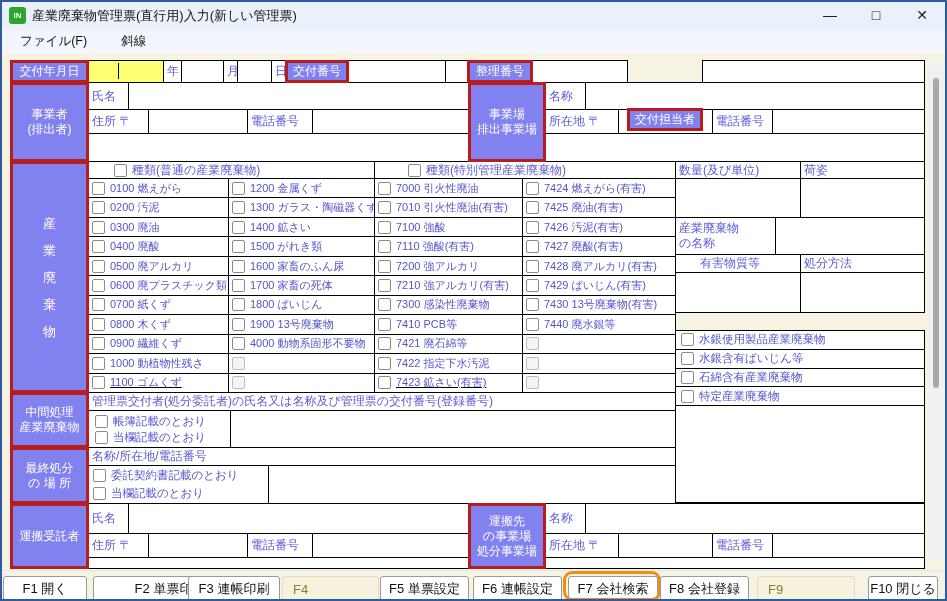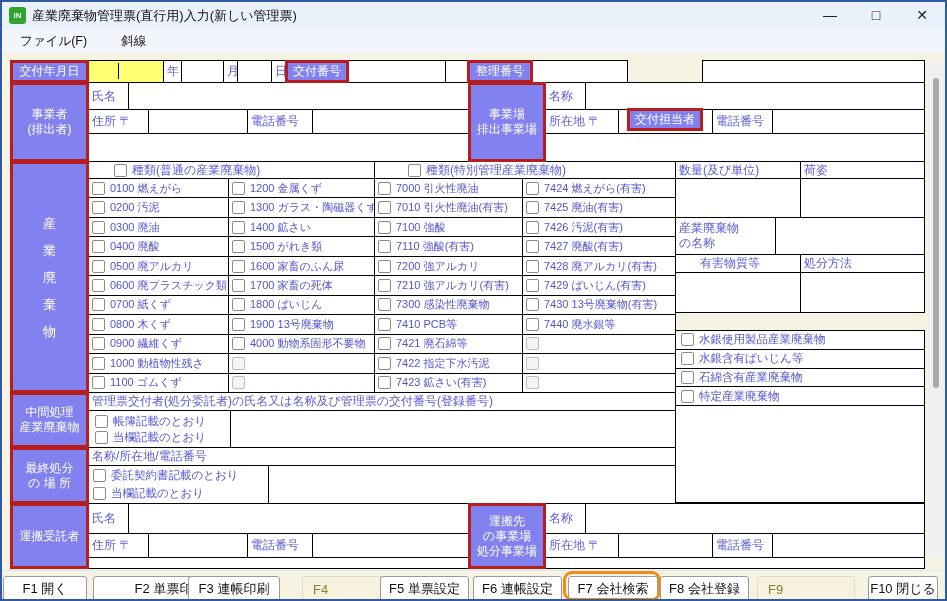--- a/index.html
+++ b/index.html
@@ -24,21 +24,21 @@
   .ibox{padding:0 2px;}
   .ylw{background:#FFFF73;}
   .vert{line-height:27px;font-size:13px;}
   
   .cb{display:inline-block;width:11px;height:11px;border:1px solid #8a8a8a;border-radius:2px;background:#fff;
       margin-right:5px;flex:0 0 auto;}
   .cbd{border-color:#bdbdbd;background:#f4f4f4;}
   
   .wcol{position:absolute;box-sizing:border-box;border:1px solid #000;background:#fff;display:flex;flex-direction:column;}
   .wrow{flex:1 1 0;display:flex;align-items:center;border-bottom:1px solid #000;padding-left:3px;min-height:0;overflow:hidden;}
-  .wrow:last-child{border-bottom:none;}
+  .wrow:last-child{border-bottom:none;text-decoration:underline;}
   .wtxt{font-size:11px;color:#5353CE;white-space:nowrap;}
   .brow{flex:1 1 0;display:flex;align-items:center;border-bottom:1px solid #000;padding-left:5px;min-height:0;overflow:hidden;}
   .brow:last-child{border-bottom:none;}
   .optrow{display:flex;align-items:center;height:50%;padding-left:4px;font-size:11.5px;color:#5353CE;white-space:nowrap;overflow:hidden;}
   
   #sbtrack{left:928px;top:62px;width:16px;height:496px;background:#F0F0F0;}
   #sbthumb{left:933px;top:78px;width:6px;height:310px;background:#A9A9A9;border-radius:3px;}
   
   #fbar{left:0;top:570px;width:947px;height:31px;background:#F7F3E2;border-top:1px solid #DCE8F8;}
   .fbtn{position:absolute;top:5px;height:24px;background:#FFFFFF;border:1px solid #9a9a9a;border-radius:3px;
@@ -371,21 +371,21 @@
   <div class="cell" style="left:712px;top:533px;width:61px;height:25px;">電話番号</div>
   <div class="cell ibox" style="left:772px;top:533px;width:153px;height:25px;"></div>
 
   <div class="abs" id="sbtrack"></div>
   <div class="abs" id="sbthumb"></div>
 
   <div class="abs" id="fbar">
       <div class="fbtn" style="left: 3px; width: 82px;">F1 開く</div>
       <div class="fbtn" style="left: 93px; width: 90px; padding-left: 31px;">F2 単票印刷</div>
       <div class="fbtn" style="left: 188px; width: 90px;">F3 連帳印刷</div>
-      <div class="fbtn fdis" style="left: 282px; width: 85px; margin-left: 20px;">F4</div>
+      <div class="fbtn fdis" style="left: 282px; width: 85px;">F4</div>
       <div class="fbtn" style="left: 380px; width: 87px;">F5 単票設定</div>
       <div class="fbtn" style="left: 473px; width: 87px;">F6 連帳設定</div>
       <div class="fbtn" style="left: 568px; width: 88px;">F7 会社検索</div>
       <div class="fring" style="left: 563px; width: 98px;"></div>
       <div class="fbtn" style="left: 660px; width: 87px;">F8 会社登録</div>
       <div class="fbtn fdis" style="left: 757px; width: 86px;">F9</div>
       <div class="fbtn" style="left: 868px; width: 68px;">F10 閉じる</div>
     </div>
 
   <div class="abs" id="winborder"></div>

